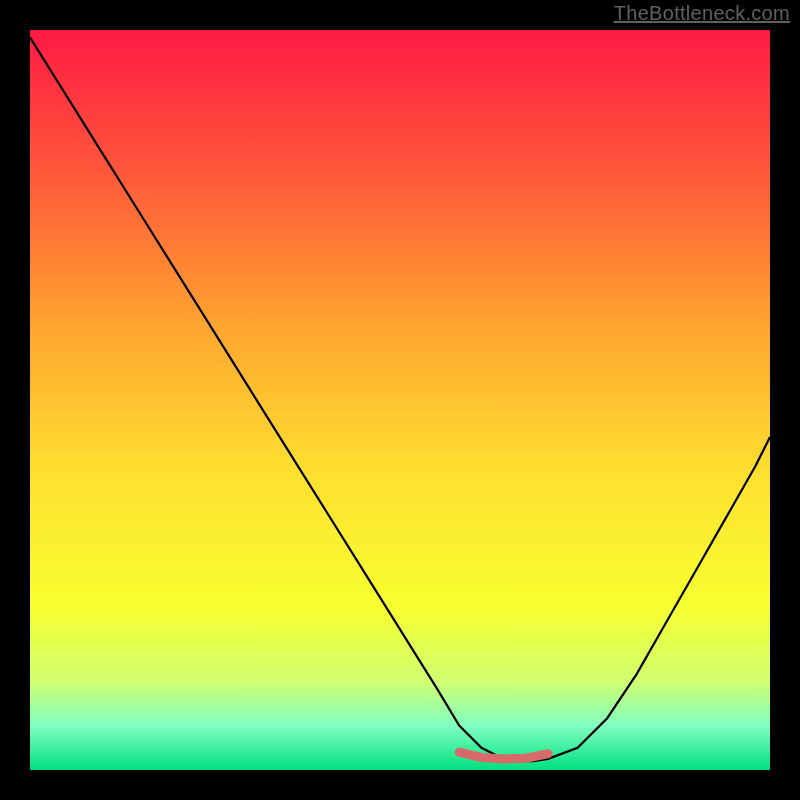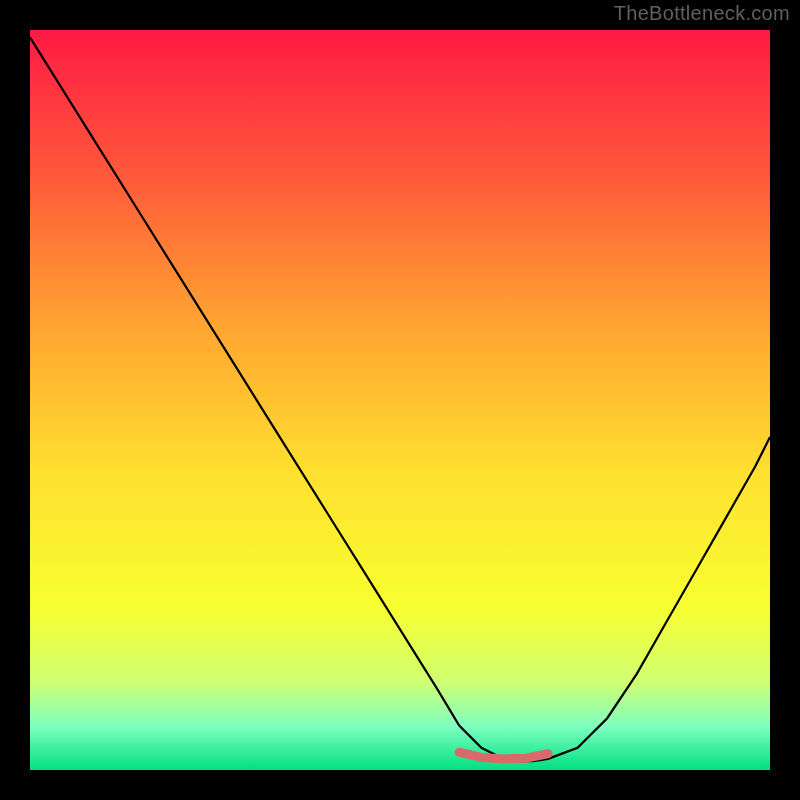--- a/index.html
+++ b/index.html
@@ -13,20 +13,21 @@
   }
   .watermark {
     position: absolute;
     top: 2px;
     right: 10px;
     color: #606060;
     font-size: 20px;
     font-weight: normal;
     z-index: 10;
     letter-spacing: 0.3px;
+    text-decoration: underline;
   }
   .plot-area {
     position: absolute;
     left: 30px;
     top: 30px;
     width: 740px;
     height: 740px;
   }
   svg {
     display: block;

